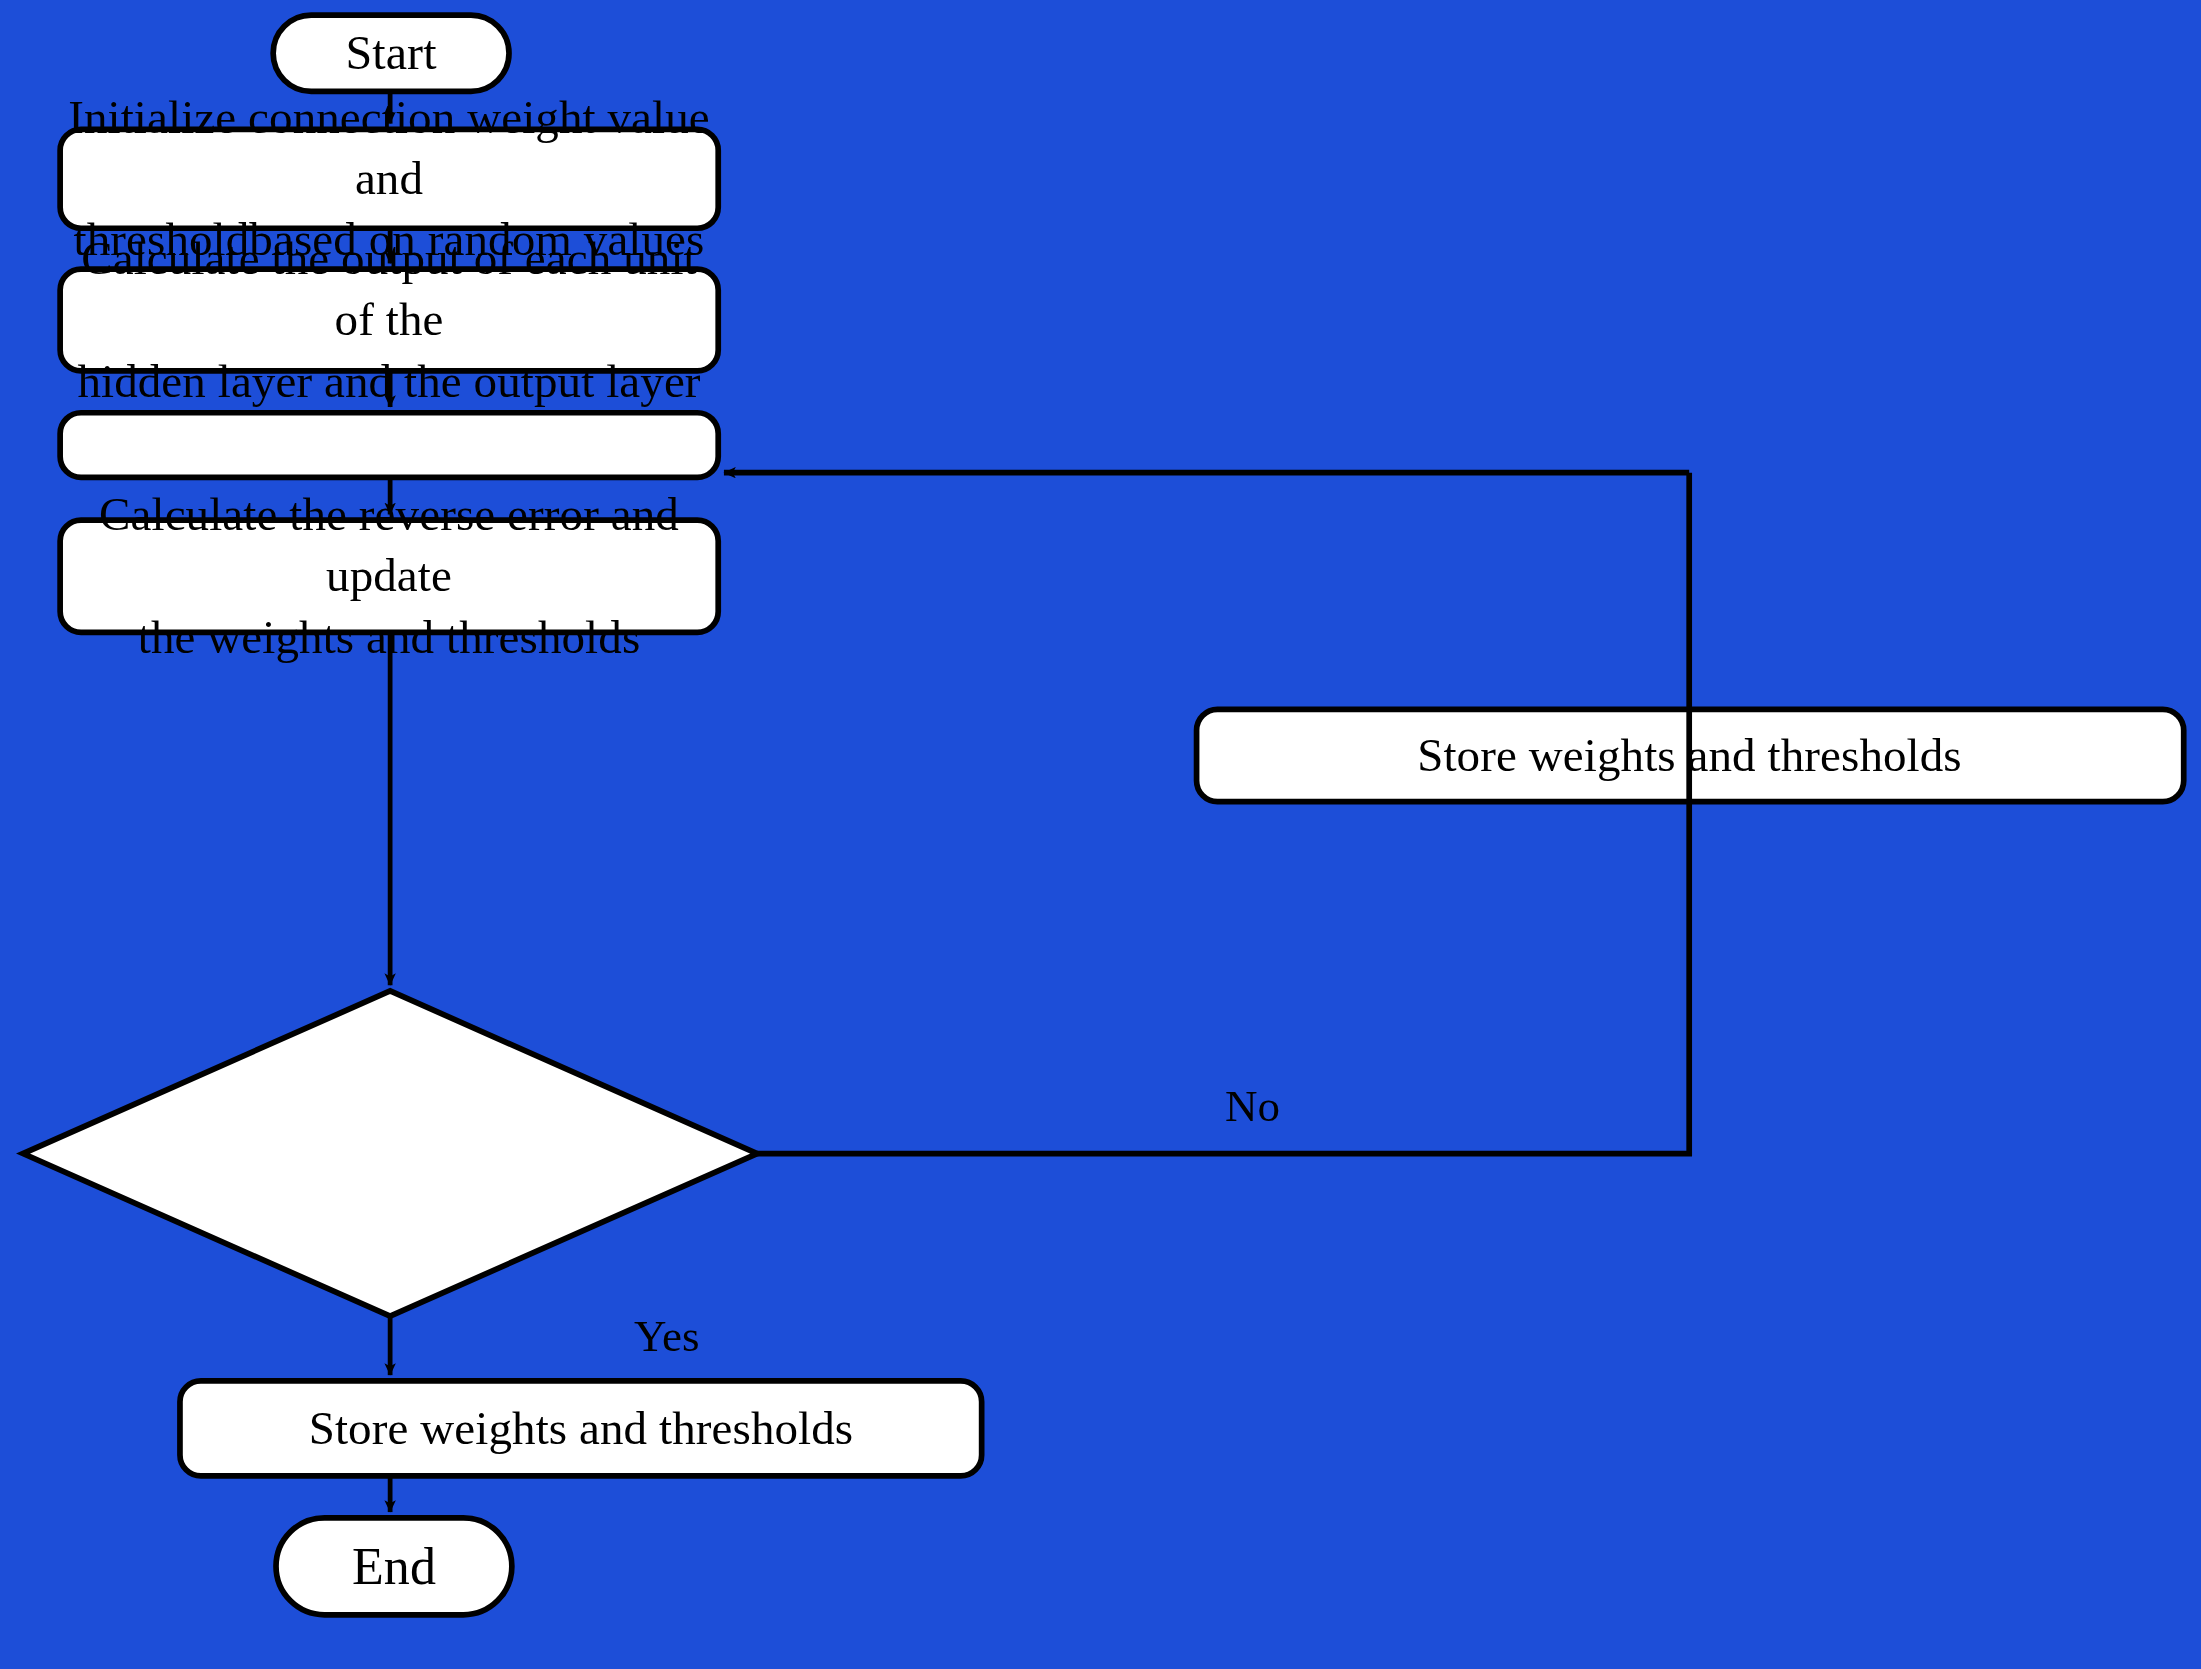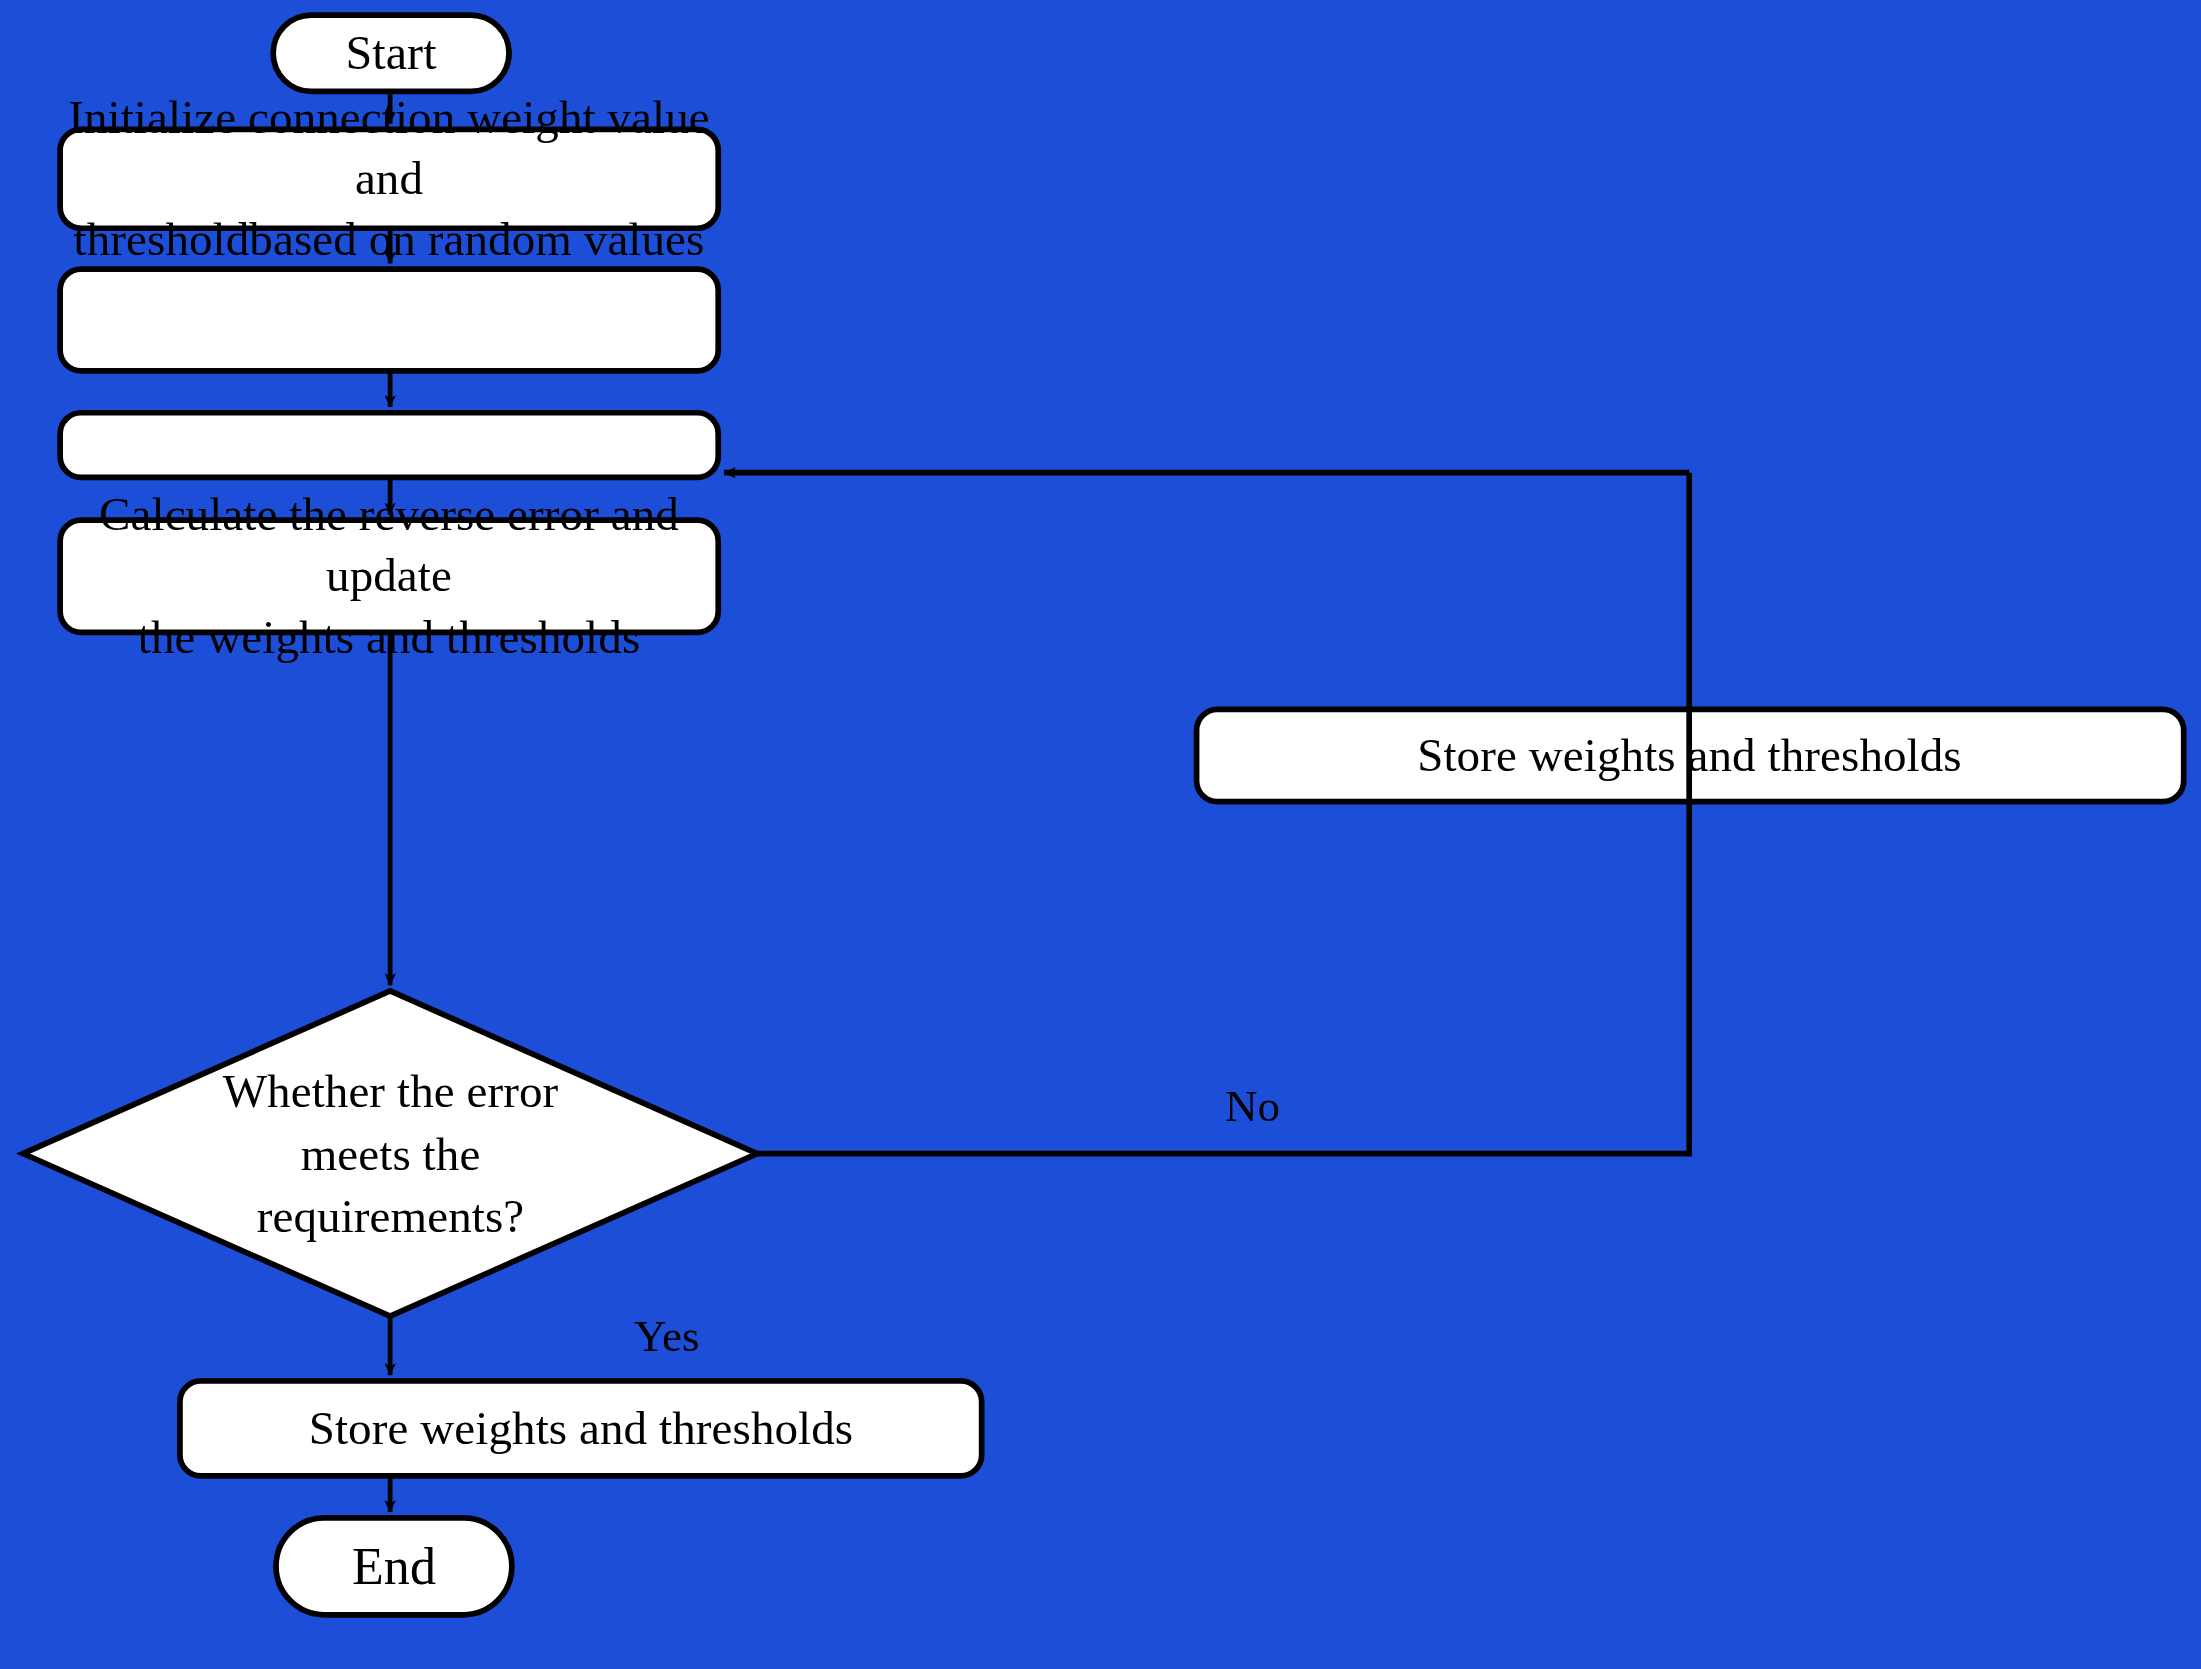--- a/index.html
+++ b/index.html
@@ -93,28 +93,27 @@
     <polyline points="796,1213 1776,1213 1776,497" fill="none" stroke="#000000" stroke-width="6"></polyline>
 
     <line x1="1776" y1="497" x2="761" y2="497" stroke="#000000" stroke-width="6" marker-end="url(#arrowhead)"></line>
   </svg>
 
   <div class="node-label" style="left:273px; top:15px; width:236px; height:76px; font-size:48px;">Start</div>
 
   <div class="node-label" style="left:60px; top:129px; width:658px; height:99px;">Initialize connection weight value and
 thresholdbased on random values</div>
 
+  <div class="node-label" style="left:60px; top:269px; width:658px; height:102px;">Calculate the output of each unit of the
+hidden layer and the output layer</div>
 
 
   <div class="node-label" style="left:60px; top:520px; width:658px; height:112px;">Calculate the reverse error and update
 the weights and thresholds</div>
 
-  <div class="node-label" style="left:143px; top:1037px; width:495px; height:234px; line-height:1.34;">Whether the error
-meets the
-requirements?</div>
 
   <div class="node-label" style="left:180px; top:1381px; width:802px; height:95px;">Store weights and thresholds</div>
 
   <div class="node-label" style="left:276px; top:1518px; width:236px; height:97px; font-size:52px;">End</div>
 
   <div class="node-label" style="left:1196px; top:710px; width:987px; height:92px;">Store weights and thresholds</div>
 
   <div class="edge-label" style="left:1225px; top:1084px;">No</div>
 
   <div class="edge-label" style="left:634px; top:1314px;">Yes</div>

